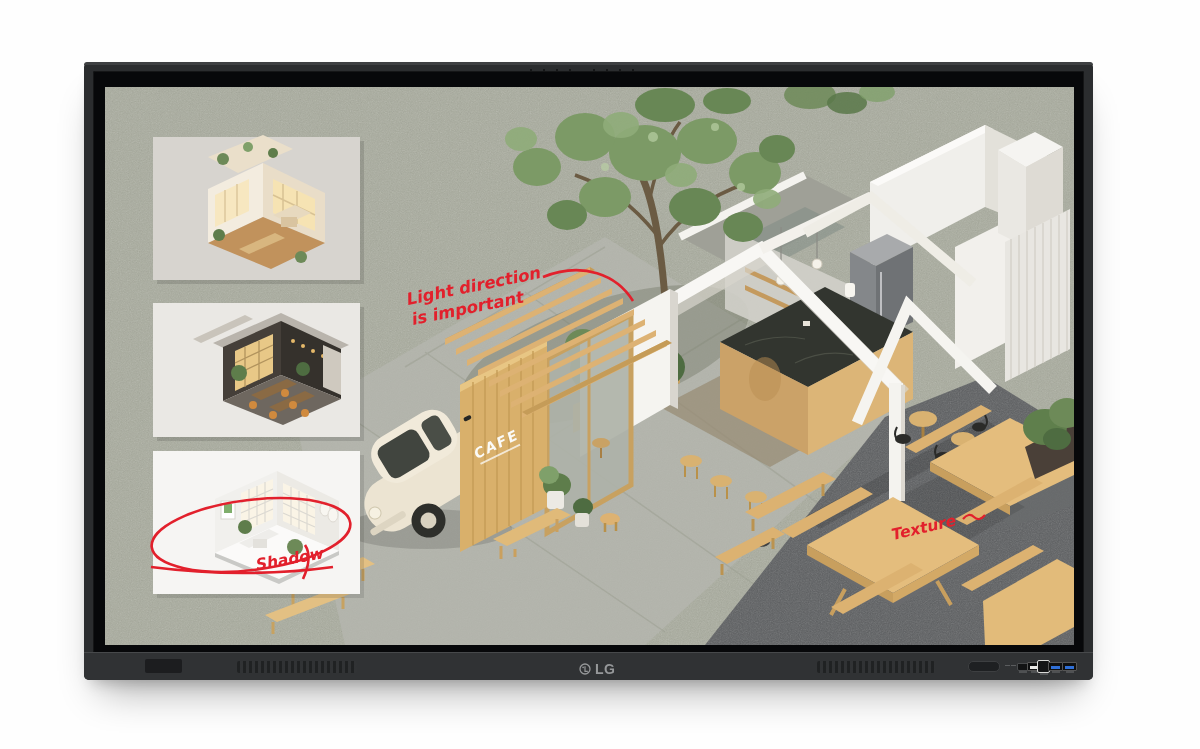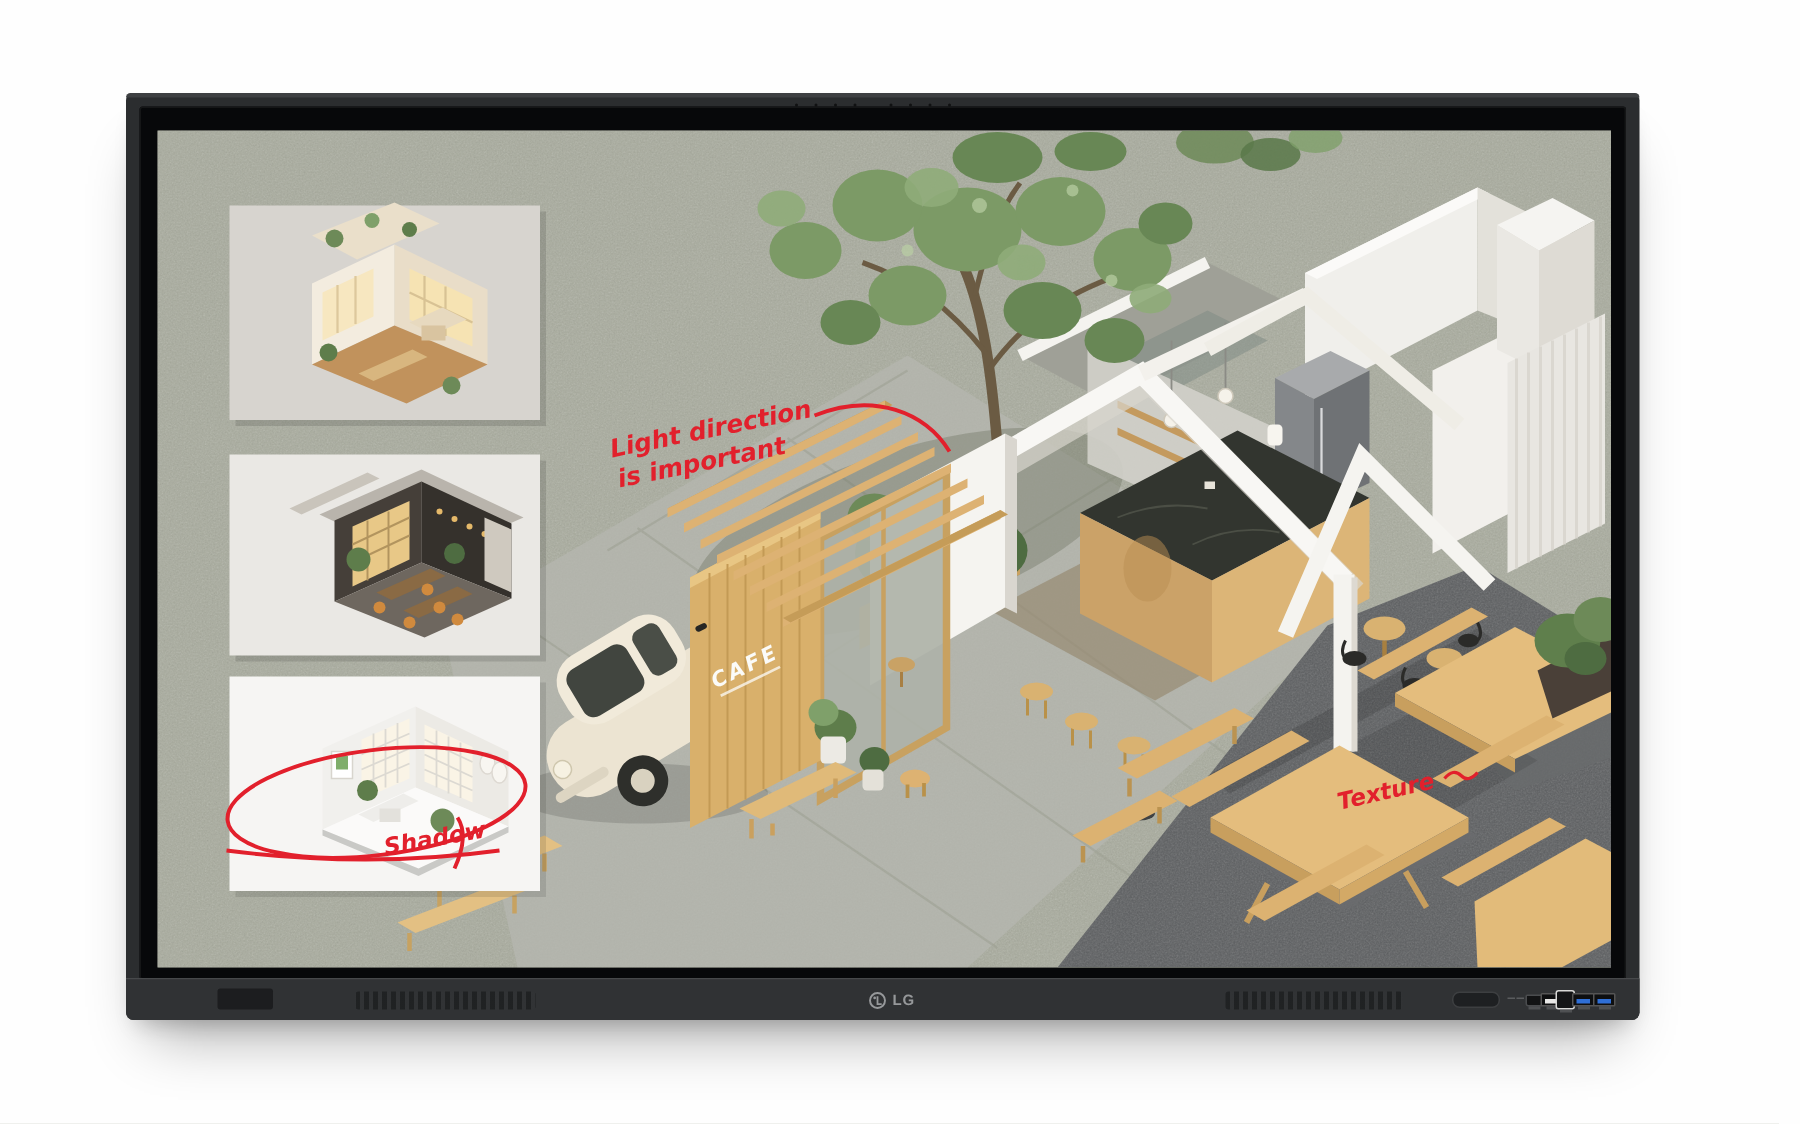--- a/index.html
+++ b/index.html
@@ -12,21 +12,21 @@
   .mic-dots i:nth-child(4){margin-right:22px;}
   .glass{position:absolute;left:9px;top:9px;right:9px;bottom:27px;background:#07080a;border-radius:2px;
          box-shadow:inset 0 0 0 1px #151617;}
   .screen{position:absolute;left:12px;top:16px;right:10px;bottom:8px;overflow:hidden;background:#a9ac9e;}
   .screen svg{display:block;width:100%;height:100%;}
   .bottombar{position:absolute;left:0;right:0;bottom:0;height:27px;background:#303234;border-radius:0 0 5px 5px;border-top:1px solid #47494b;}
   .ir-window{position:absolute;left:61px;top:6px;width:37px;height:14px;background:#1c1d1f;border-radius:2px;}
   .grille{position:absolute;top:8px;height:12px;background:repeating-linear-gradient(90deg,#1e2021 0 3px,#313335 3px 6px);border-radius:2px;opacity:.9;}
   .grille.left{left:153px;width:120px;}
   .grille.right{left:733px;width:118px;}
-  .lg-logo{position:absolute;left:495px;top:8px;display:flex;align-items:center;gap:4px;color:#96989a;font-size:10px;font-weight:bold;letter-spacing:.5px;}
+  .lg-logo{position:absolute;left:495px;top:8px;display:flex;align-items:center;gap:4px;color:#96989a;font-size:14px;font-weight:bold;letter-spacing:.5px;}
   .lg-logo svg{display:block;}
   .power-btn{position:absolute;left:884px;top:8px;width:30px;height:9px;background:#1e2022;border:1px solid #3d3f41;border-radius:5px;}
   .dash{position:absolute;top:12px;width:5px;height:1px;background:#5a5c5e;}
   .port{position:absolute;}
   .port .lbl{position:absolute;left:50%;transform:translateX(-50%);top:110%;width:8px;height:2px;background:#6a6c6e;opacity:.55;}
   .hdmi{left:933px;top:10px;width:10px;height:6px;background:#121314;border:1px solid #4a4c4e;border-radius:1px 1px 2px 2px;}
   .usba{left:943px;top:9px;width:13px;height:7px;background:#0e0f10;border:1px solid #555;border-radius:1px;}
   .usba::after{content:"";position:absolute;left:2px;top:3px;right:2px;height:3px;background:#e8e8e6;}
   .usbb{left:953px;top:7px;width:11px;height:11px;background:#141516;border:1px solid #d9d9d7;border-radius:2px;}
   .usb3{top:9px;width:13px;height:7px;background:#0e0f10;border:1px solid #555;border-radius:1px;}

